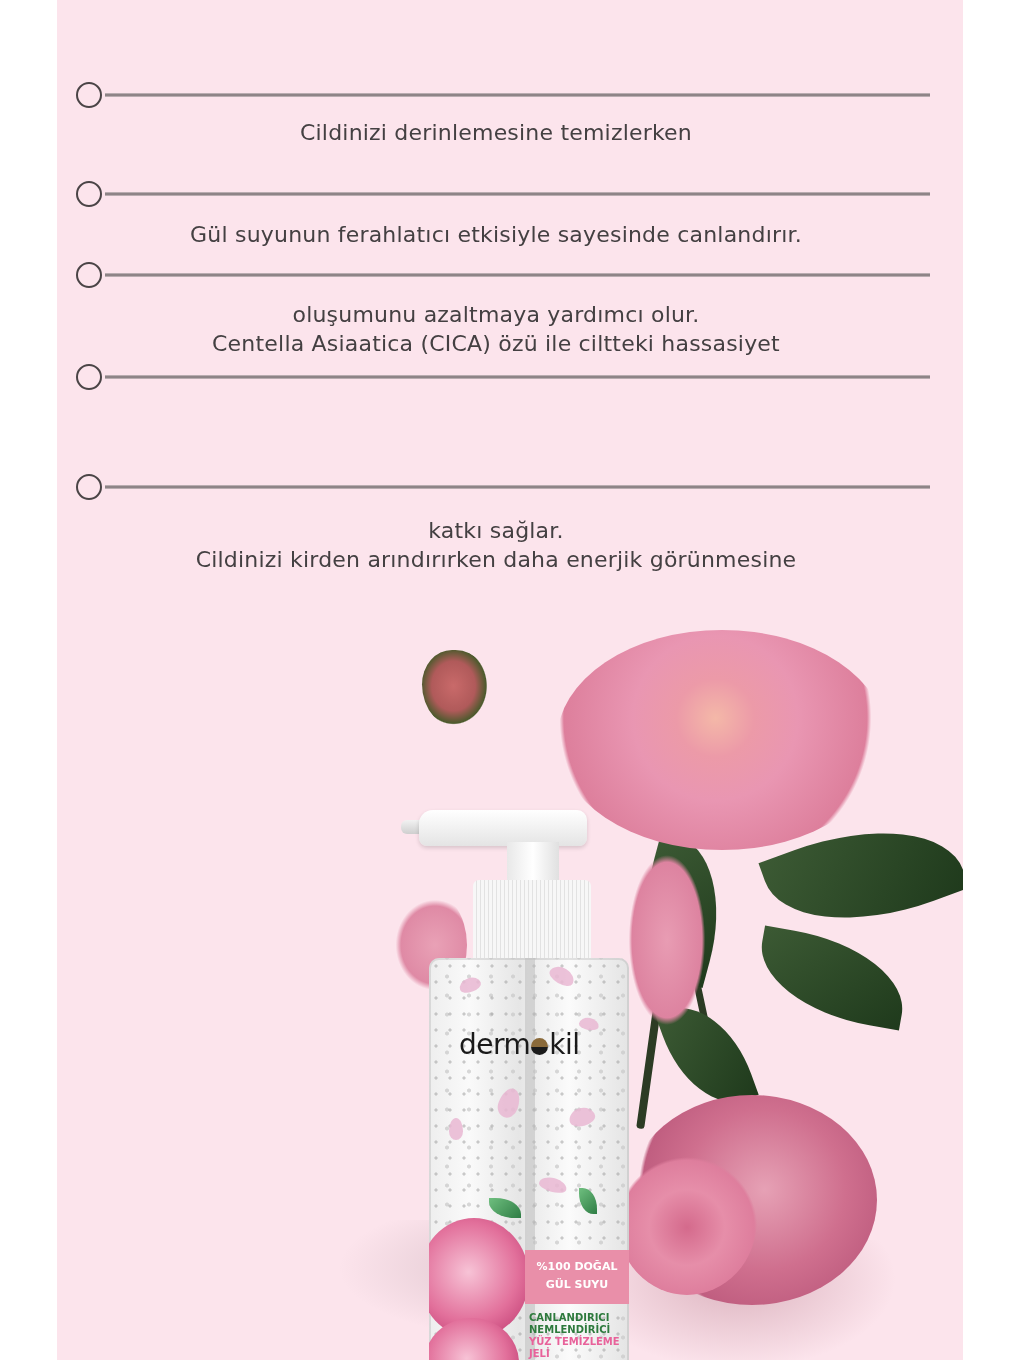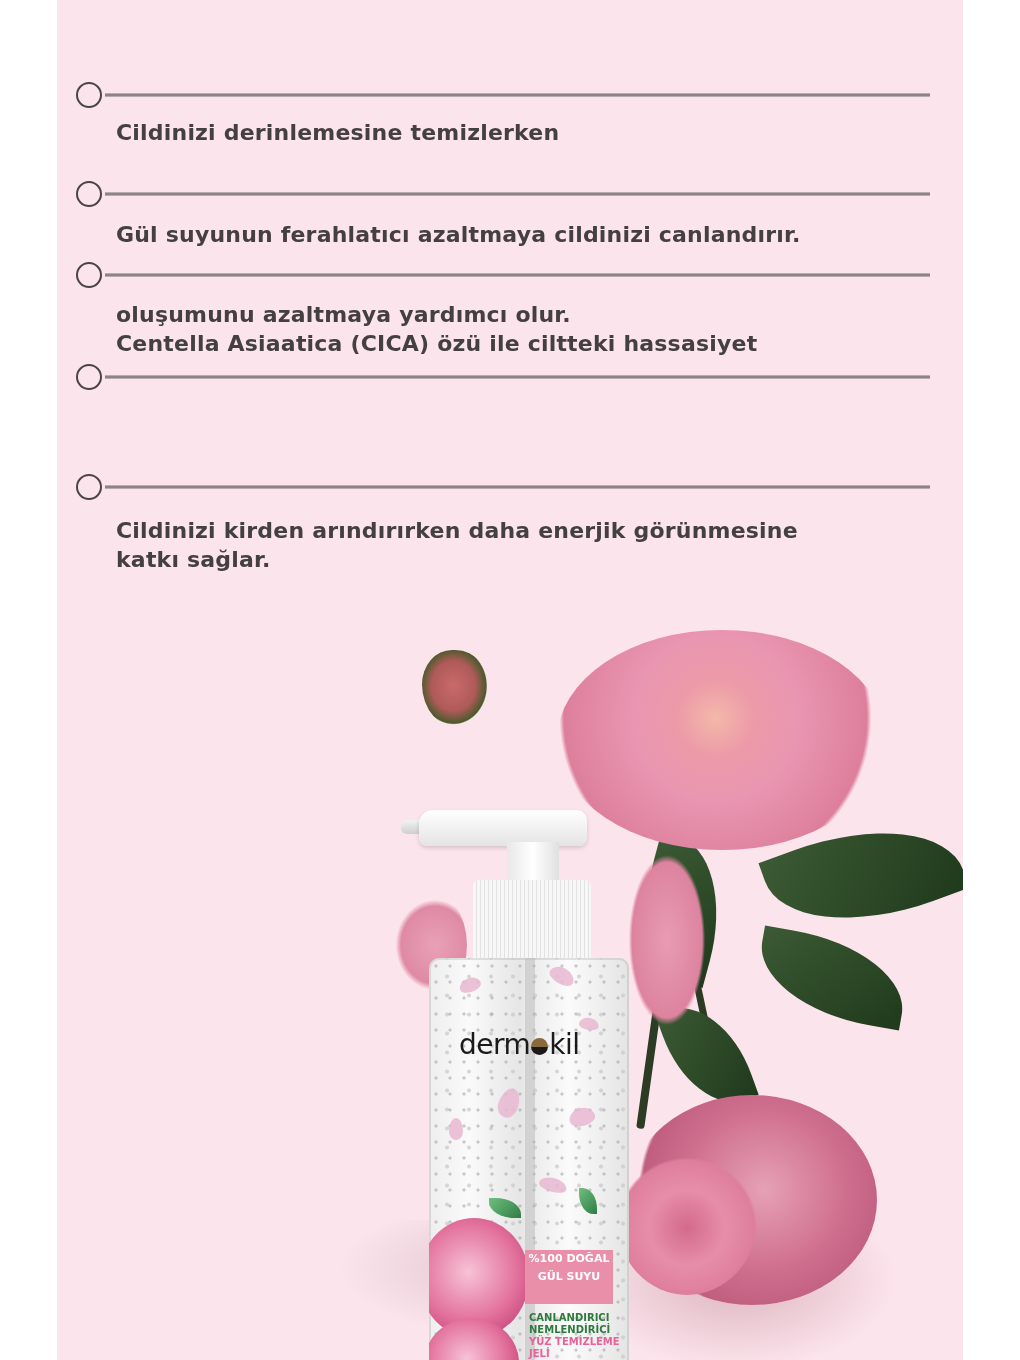--- a/index.html
+++ b/index.html
@@ -4,22 +4,22 @@
   <style>
     html, body { margin:0; padding:0; }
     body { width:1020px; height:1360px; background:#ffffff; position:relative; overflow:hidden;
            font-family:"DejaVu Sans","Liberation Sans",sans-serif; }
     .panel { position:absolute; left:57px; top:0; width:906px; height:1360px; background:#fce4ec; overflow:hidden; }
     .bullet-row { position:absolute; left:0; width:906px; height:30px; }
     .bullet-circle { position:absolute; left:19px; width:26px; height:26px; border:2px solid #4a4446;
                      border-radius:50%; box-sizing:border-box; background:#fce4ec; }
     .bullet-line { position:absolute; left:48px; right:33px; height:4px; border-top:1px solid #b9acb0;
                    border-bottom:1px solid #b9acb0; background:#8e8487; box-sizing:border-box; }
-    .feature-text { position:absolute; left:59px; width:760px; color:#444042; font-weight:bold;
-                    font-size:22px; line-height:29px; letter-spacing:0.2px; }
+    .feature-text { position:absolute; left:59px; width:760px; color:#444042; font-weight:normal;
+                    font-size:22px; line-height:29px; letter-spacing:0.2px;text-align:center; }
     .feature-text span { display:block; white-space:nowrap; }
 
     
     .scene { position:absolute; left:0; top:600px; width:906px; height:760px; }
     .reflect { position:absolute; left:520px; top:640px; width:320px; height:130px;
                background:radial-gradient(ellipse at 50% 30%, rgba(180,120,135,0.45), rgba(252,228,236,0) 70%); }
     .shadow { position:absolute; left:280px; top:620px; width:280px; height:120px;
               background:radial-gradient(ellipse at 70% 40%, rgba(160,130,140,0.35), rgba(252,228,236,0) 70%); }
 
     .rose { position:absolute; border-radius:50%; }
@@ -38,22 +38,22 @@
             background:linear-gradient(90deg,#eeeeee 0%,#fafafa 20%,#e6e6e6 45%,#fbfbfb 70%,#e4e4e4 100%);
             box-shadow:inset 0 0 0 2px rgba(150,150,150,0.25); overflow:hidden; }
     .bubbles { position:absolute; inset:0;
                background-image:radial-gradient(circle, rgba(160,160,160,0.55) 1.2px, transparent 2px),
                                 radial-gradient(circle, rgba(200,200,200,0.7) 1.6px, transparent 2.4px);
                background-size:14px 16px, 22px 19px; background-position:0 0, 7px 9px; }
     .tube { position:absolute; left:96px; top:0; width:10px; height:100%; background:rgba(190,190,190,0.55); }
     .brand { position:absolute; left:30px; top:70px; font-size:28px; color:#1a1a1a; font-family:"DejaVu Sans",sans-serif; letter-spacing:-0.5px; }
     .brand .o { display:inline-block; width:17px; height:17px; border-radius:50%; background:linear-gradient(180deg,#8a6a3a 50%,#1a1a1a 50%); vertical-align:-1px; margin:0 1px; }
     .petal { position:absolute; background:#e9b7d2; border-radius:50% 50% 50% 50% / 60% 60% 40% 40%; opacity:0.85; }
-    .label-band { position:absolute; left:96px; top:292px; width:88px; height:54px; background:#e98fa9; color:#fff;
-                  font-size:11px; font-weight:bold; text-align:center; line-height:18px; box-sizing:border-box; }
+    .label-band { position:absolute; left:96px; top:292px; width:104px; height:54px; background:#e98fa9; color:#fff;
+                  font-size:11px; font-weight:bold; text-align:center; line-height:18px; padding-top:8px; box-sizing:border-box; }
     .label-lines { position:absolute; left:100px; top:354px; width:100px; font-size:10px; font-weight:bold; line-height:12px; }
     .label-lines .g { color:#2e7a3d; }
     .label-lines .p { color:#e8629a; }
     .printed-rose { position:absolute; border-radius:50%; background:radial-gradient(circle at 45% 45%, #f7c3d6, #e2709b 55%, #c94a7d 80%); }
   </style>
 </head>
 <body>
 
 <div class="panel">
 
@@ -63,21 +63,21 @@
   </div>
   <div class="feature-text" style="top:118px;">
     <span>Cildinizi derinlemesine temizlerken</span>
   </div>
 
   <div class="bullet-row" style="top:180px;">
     <div class="bullet-circle" style="top:1px;"></div>
     <div class="bullet-line" style="top:12px;"></div>
   </div>
   <div class="feature-text" style="top:220px;">
-    <span>Gül suyunun ferahlatıcı azaltmaya cildinizi canlandırır.</span>
+    <span>Gül suyunun ferahlatıcı etkisiyle sayesinde canlandırır.</span>
   </div>
 
   <div class="bullet-row" style="top:261px;">
     <div class="bullet-circle" style="top:1px;"></div>
     <div class="bullet-line" style="top:12px;"></div>
   </div>
   <div class="feature-text" style="top:300px;">
     <span>oluşumunu azaltmaya yardımcı olur.</span>
     <span>Centella Asiaatica (CICA) özü ile ciltteki hassasiyet</span>
   </div>
@@ -85,22 +85,22 @@
   <div class="bullet-row" style="top:363px;">
     <div class="bullet-circle" style="top:1px;"></div>
     <div class="bullet-line" style="top:12px;"></div>
   </div>
 
   <div class="bullet-row" style="top:473px;">
     <div class="bullet-circle" style="top:1px;"></div>
     <div class="bullet-line" style="top:12px;"></div>
   </div>
   <div class="feature-text" style="top:516px;">
+    <span>katkı sağlar.</span>
     <span>Cildinizi kirden arındırırken daha enerjik görünmesine</span>
-    <span>katkı sağlar.</span>
   </div>
 
   <div class="scene">
     <div class="shadow"></div>
     <div class="reflect"></div>
 
     <div class="stem" style="left:600px; top:230px; width:8px; height:300px; transform:rotate(8deg);"></div>
     <div class="stem" style="left:640px; top:300px; width:7px; height:200px; transform:rotate(-12deg);"></div>
     <div class="leaf" style="left:712px; top:228px; width:190px; height:95px; transform:rotate(-20deg);"></div>
     <div class="leaf" style="left:700px; top:338px; width:150px; height:80px; transform:rotate(10deg);"></div>

